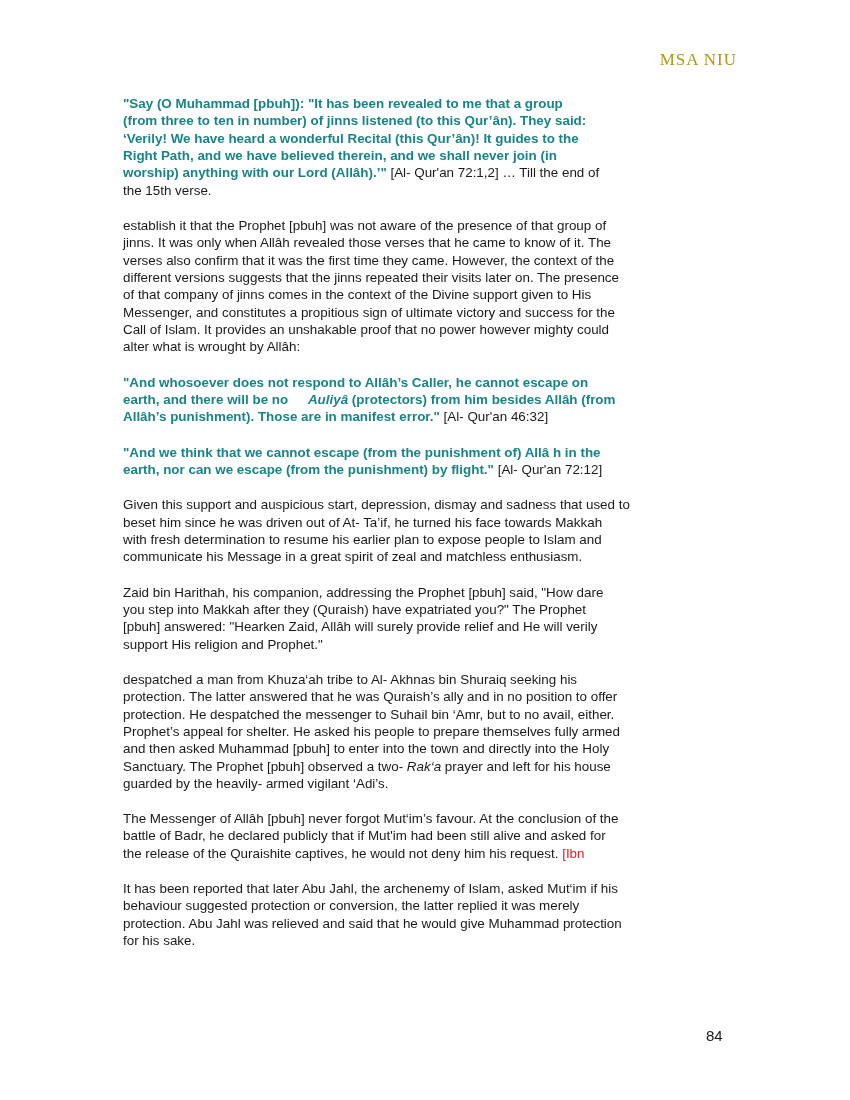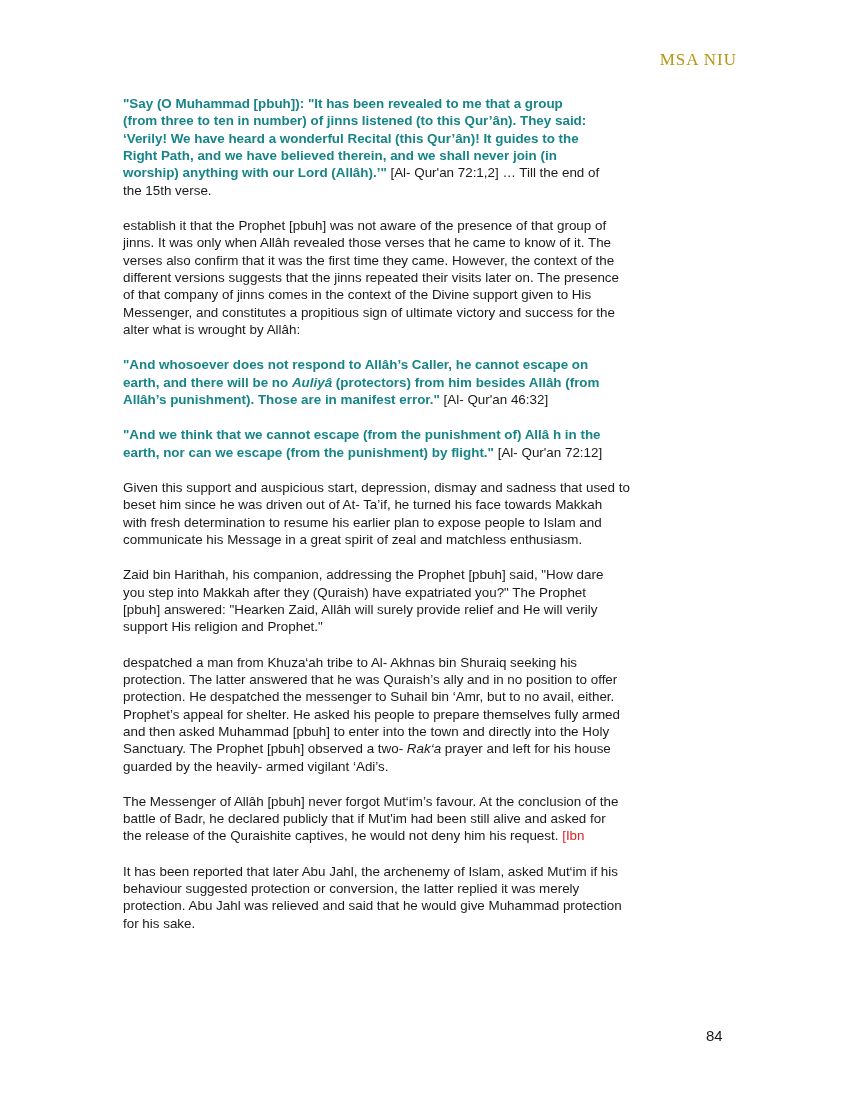--- a/index.html
+++ b/index.html
@@ -25,21 +25,21 @@
     left: 123px;
     top: 95px;
     width: 622px;
     font-size: 13.4px;
     color: var(--body, #1a1a1a);
   }
   .para { margin: 0 0 18px 0; }
   .line { line-height: 17.33px; white-space: pre; }
   .run-b  { color: var(--body, #1a1a1a); }
   .run-q  { color: var(--teal, #178588); font-weight: bold; }
-  .run-qi { color: var(--teal, #178588); font-weight: bold; font-style: italic; }
+  .run-qi { color: var(--teal, #178588); font-weight: bold; font-style: italic; margin-left: 16px; }
   .run-i  { font-style: italic; text-align: center; }
   .run-r  { color: var(--red, #e02020); }
   .page-number {
     position: absolute;
     top: 1027px;
     left: 706px;
     font-family: Liberation Sans, sans-serif;
     font-size: 15px;
     color: #1a1a1a;
   }
@@ -58,20 +58,21 @@
         <div class="line"><span class="run-q">worship) anything with our Lord (Allâh).’"</span><span class="run-b"> [Al- Qur'an 72:1,2] … Till the end of</span></div>
         <div class="line"><span class="run-b">the 15th verse.</span></div>
       </div>
       <div class="para">
         <div class="line"><span class="run-b">establish it that the Prophet [pbuh] was not aware of the presence of that group of</span></div>
         <div class="line"><span class="run-b">jinns. It was only when Allâh revealed those verses that he came to know of it. The</span></div>
         <div class="line"><span class="run-b">verses also confirm that it was the first time they came. However, the context of the</span></div>
         <div class="line"><span class="run-b">different versions suggests that the jinns repeated their visits later on. The presence</span></div>
         <div class="line"><span class="run-b">of that company of jinns comes in the context of the Divine support given to His</span></div>
         <div class="line"><span class="run-b">Messenger, and constitutes a propitious sign of ultimate victory and success for the</span></div>
+        <div class="line"><span class="run-b">Call of Islam. It provides an unshakable proof that no power however mighty could</span></div>
         <div class="line"><span class="run-b">alter what is wrought by Allâh:</span></div>
       </div>
       <div class="para">
         <div class="line"><span class="run-q">"And whosoever does not respond to Allâh’s Caller, he cannot escape on</span></div>
         <div class="line"><span class="run-q">earth, and there will be no </span><span class="run-qi">Auliyâ</span><span class="run-q"> (protectors) from him besides Allâh (from</span></div>
         <div class="line"><span class="run-q">Allâh’s punishment). Those are in manifest error."</span><span class="run-b"> [Al- Qur'an 46:32]</span></div>
       </div>
       <div class="para">
         <div class="line"><span class="run-q">"And we think that we cannot escape (from the punishment of) Allâ h in the</span></div>
         <div class="line"><span class="run-q">earth, nor can we escape (from the punishment) by flight."</span><span class="run-b"> [Al- Qur'an 72:12]</span></div>

